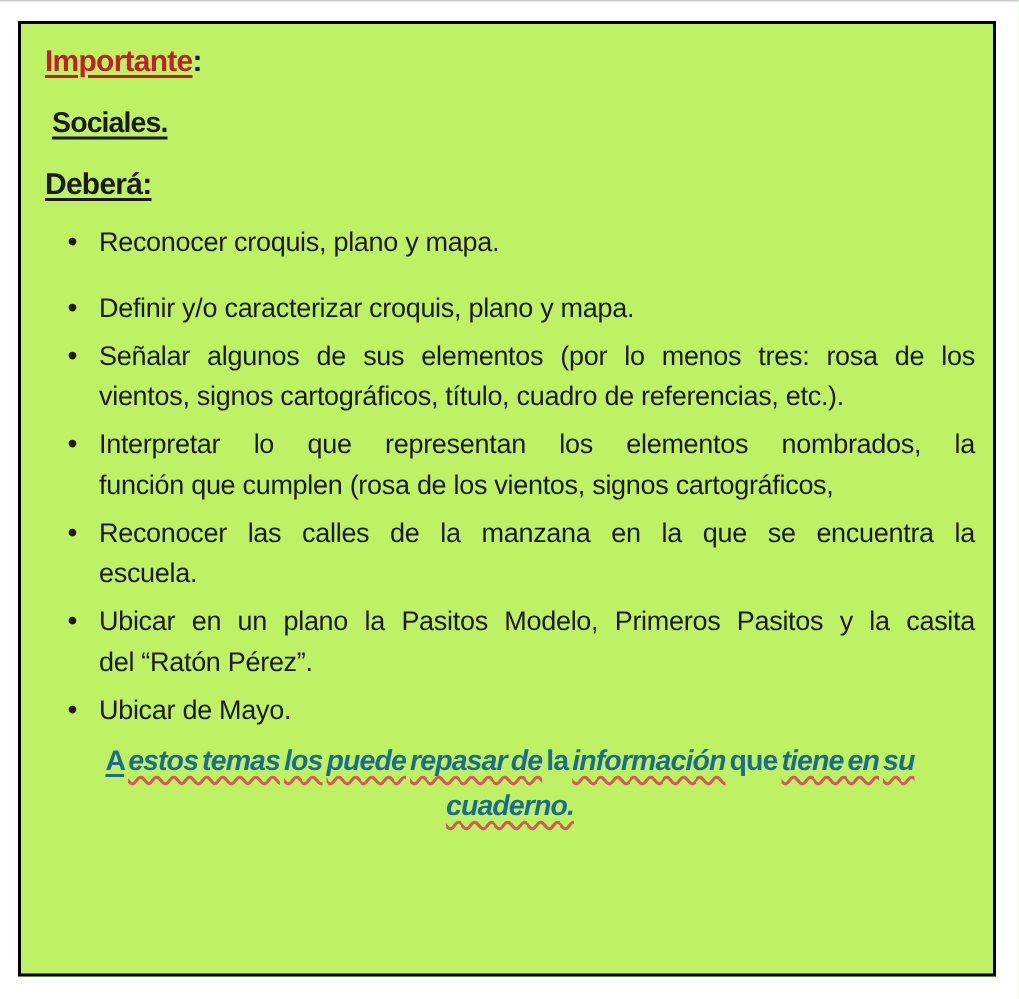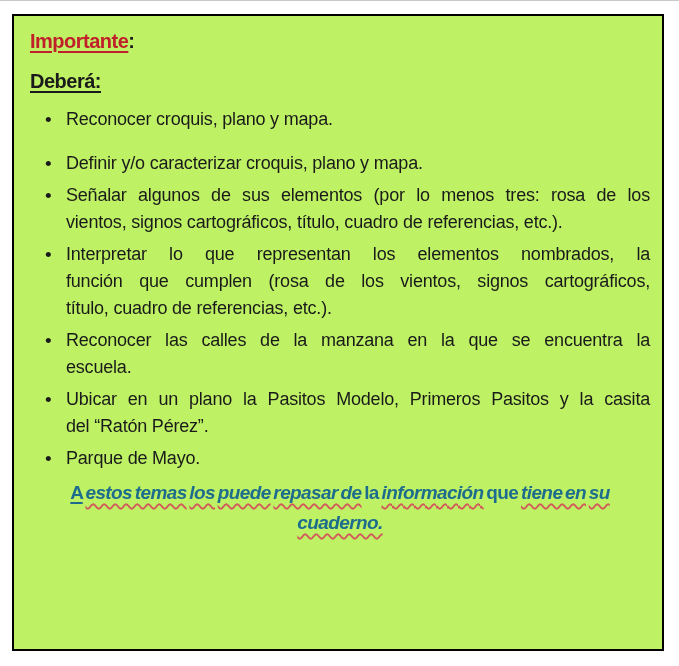--- a/index.html
+++ b/index.html
@@ -85,20 +85,21 @@
 </style>
 </head>
 <body>
 
 <div class="page">
   <div class="notice-box">
 
     <div class="heading"><span class="rbu">Importante</span><span class="b">:</span></div>
 
     <div class="intro rich">
+        <div class="jline"><span> </span><span class="bu">Sociales.</span></div>
       </div>
 
     <div class="subheading"><span class="bu">Deberá:</span></div>
 
     <ul class="req-list">
         <li>
           <span class="dot">•</span>
           <div class="li-lines rich">
             <div class="jline">Reconocer croquis, plano y mapa.</div>
           </div>
@@ -114,41 +115,40 @@
           <div class="li-lines rich">
             <div class="jline">Señalar algunos de sus elementos (por lo menos tres: rosa de los</div>
             <div class="jline">vientos, signos cartográficos, título, cuadro de referencias, etc.).</div>
           </div>
         </li>
         <li>
           <span class="dot">•</span>
           <div class="li-lines rich">
             <div class="jline">Interpretar lo que representan los elementos nombrados, la</div>
             <div class="jline">función que cumplen (rosa de los vientos, signos cartográficos,</div>
-            <div class="jline">título, cuadro de referencias, etc.).</div>
           </div>
         </li>
         <li>
           <span class="dot">•</span>
           <div class="li-lines rich">
             <div class="jline">Reconocer las calles de la manzana en la que se encuentra la</div>
             <div class="jline">escuela.</div>
           </div>
         </li>
         <li>
           <span class="dot">•</span>
           <div class="li-lines rich">
             <div class="jline">Ubicar en un plano la Pasitos Modelo, Primeros Pasitos y la casita</div>
             <div class="jline">del “Ratón Pérez”.</div>
           </div>
         </li>
         <li>
           <span class="dot">•</span>
           <div class="li-lines rich">
-            <div class="jline">Parque de Mayo.</div>
+            <div class="jline">Ubicar de Mayo.</div>
           </div>
         </li>
       </ul>
 
     <div class="footer-note">
         <div class="cline"><span class="u">A</span><span> </span><span class="w">estos temas</span><span> </span><span class="w">los</span><span> </span><span class="w">puede</span><span> </span><span class="w">repasar de</span><span> </span><span>la</span><span> </span><span class="w">información</span><span> </span><span>que</span><span> </span><span class="w">tiene en</span><span> </span><span class="w">su</span></div>
         <div class="cline"><span class="w">cuaderno.</span></div>
       </div>
 
   </div>

